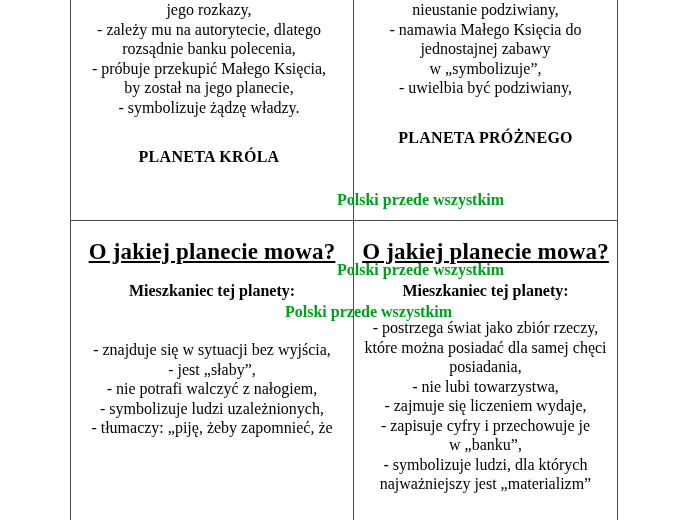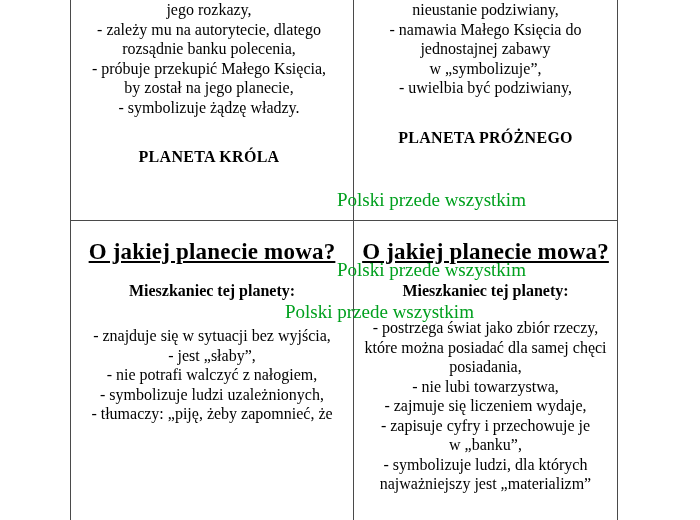--- a/index.html
+++ b/index.html
@@ -29,28 +29,28 @@
   .planet-title { font-weight: bold; margin-top: 30px; line-height: 20px; letter-spacing: 0.3px; }
 
   .q-header {
     font-weight: bold;
     font-size: 23px;
     line-height: 23px;
     text-decoration: underline;
     letter-spacing: 0.2px;
   }
   .sub-header { font-weight: bold; margin-top: 18px; line-height: 20px; }
-  .cell.bl .body-lines { margin-top: 25px; }
+  .cell.bl .body-lines { margin-top: 39px; }
   .cell.br .body-lines { margin-top: 17px; }
 
   
   .wm {
     position: absolute;
-    font-weight: normal;
-    font-size: 19px;
+    font-weight: bold;
+    font-size: 16px;
     line-height: 15px;
     white-space: nowrap;
     color: #00a01e;
     text-align: center;
   }
   .wm.wm1 { left: 337px; top: 192px; }
   .wm.wm2 { left: 337px; top: 262px; }
   .wm.wm3 { left: 285px; top: 304px; }
 </style>
 </head>

